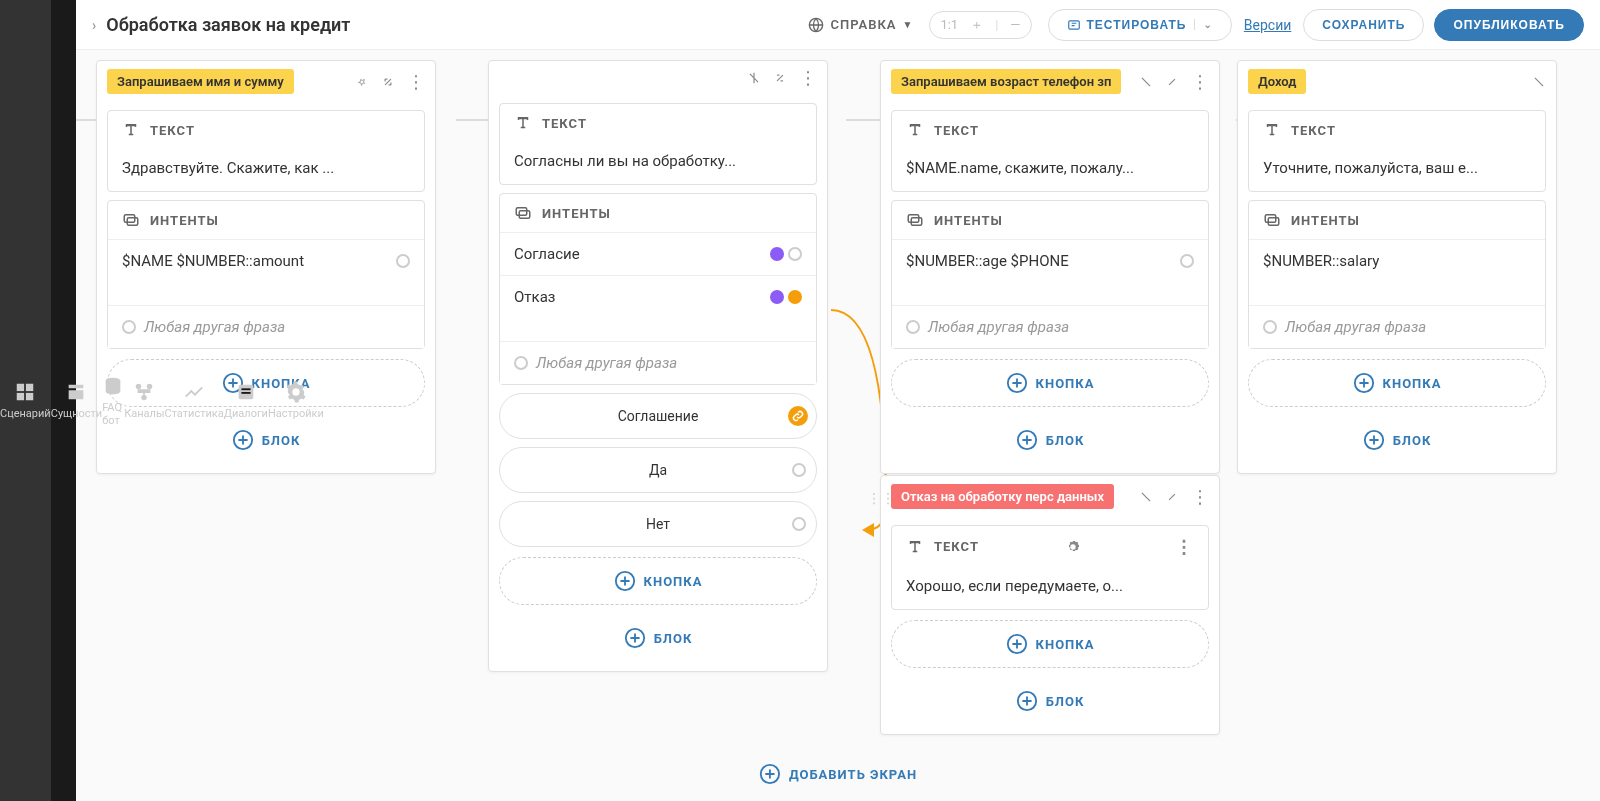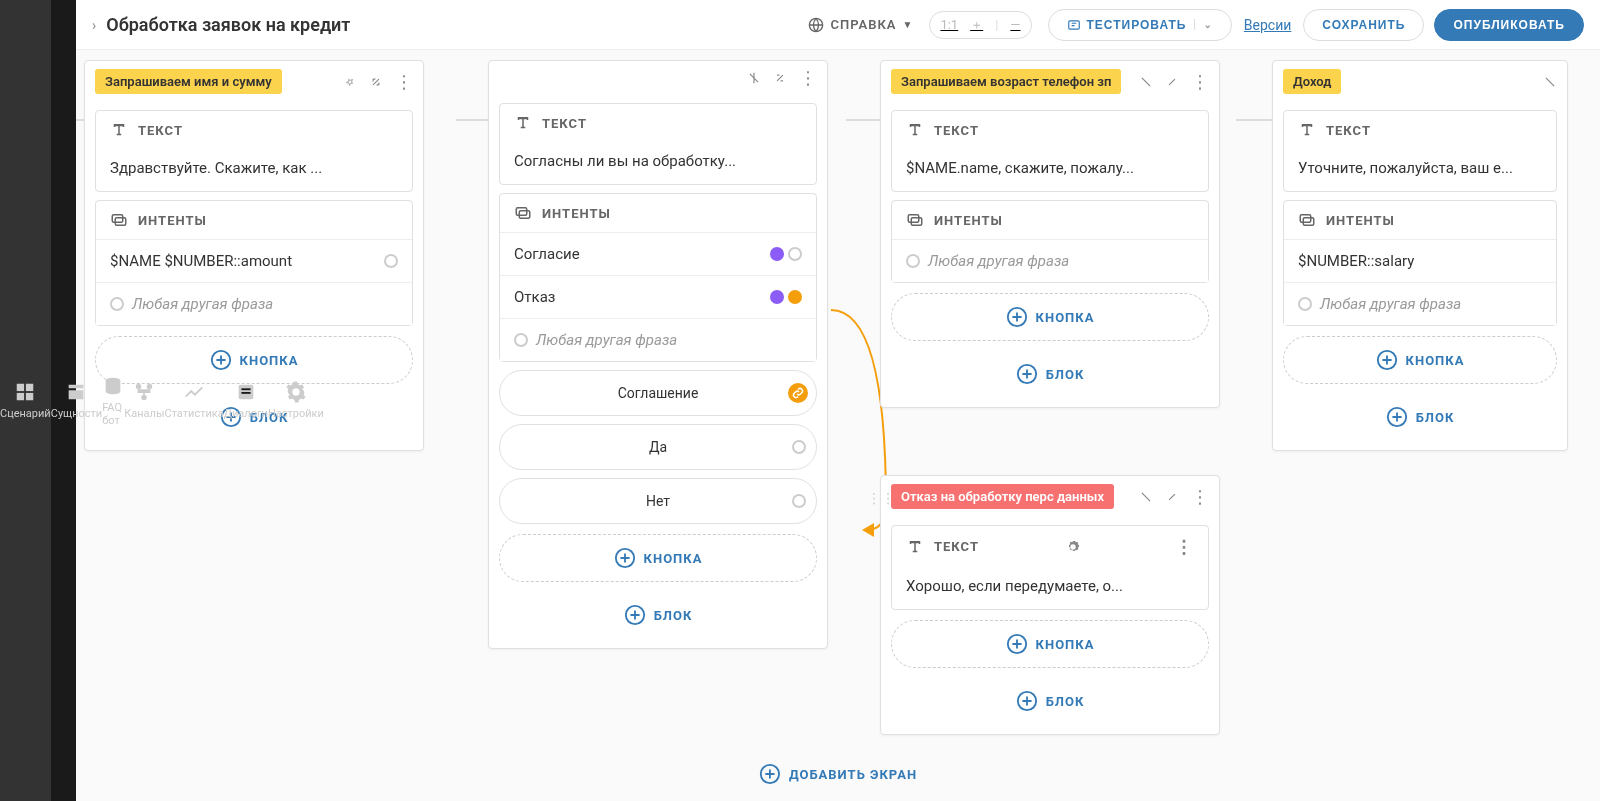--- a/index.html
+++ b/index.html
@@ -14,21 +14,21 @@
 .sidebar-spacer { height: 240px; }
 
 
 .header { position: fixed; left: 76px; top: 0; right: 0; height: 50px; background: #fff; display: flex; align-items: center; padding: 0 16px; border-bottom: 1px solid #eee; z-index: 50; }
 .header-title { display: flex; align-items: center; font-size: 18px; font-weight: 600; color: #333; }
 .chevron-right { color: #999; margin-right: 10px; font-size: 14px; }
 .header-spacer { flex: 1; }
 .header-help { display: flex; align-items: center; color: #666; font-size: 13px; font-weight: 600; letter-spacing: 1px; cursor: pointer; margin-right: 16px; }
 .header-help svg { width: 16px; height: 16px; margin-right: 6px; }
 .header-help .dd { margin-left: 6px; font-size: 10px; }
-.zoom-controls { display: flex; align-items: center; border: 1px solid #ddd; border-radius: 20px; padding: 4px 4px; margin-right: 16px; text-decoration: underline; }
+.zoom-controls { display: flex; align-items: center; border: 1px solid #ddd; border-radius: 20px; padding: 4px 4px; margin-right: 16px; }
 .zoom-controls span { color: #bbb; font-size: 13px; padding: 0 6px; }
 .zoom-controls .sep { color: #ddd; }
 .btn { border-radius: 20px; padding: 8px 18px; font-size: 12px; font-weight: 700; letter-spacing: 1px; cursor: pointer; border: 1px solid #ddd; background: #fff; }
 .btn-test { color: #337ab7; display: flex; align-items: center; margin-right: 12px; }
 .btn-test svg { width: 14px; height: 14px; margin-right: 6px; }
 .btn-test .dd { margin-left: 8px; padding-left: 8px; border-left: 1px solid #ddd; color: #999; font-size: 10px; }
 .link-versions { color: #337ab7; text-decoration: underline; font-size: 14px; margin-right: 12px; cursor: pointer; }
 .btn-save { color: #337ab7; margin-right: 10px; }
 .btn-publish { background: #337ab7; color: #fff; border-color: #337ab7; }
 
@@ -45,21 +45,21 @@
 .card-header-icons .dots { font-size: 18px; cursor: pointer; line-height: 1; }
 
 .block { border: 1px solid #e0e0e0; border-radius: 4px; margin: 8px 10px; }
 .block-head { display: flex; align-items: center; padding: 10px 14px; color: #666; font-size: 13px; font-weight: 700; letter-spacing: 1px; }
 .block-head svg { width: 18px; height: 18px; margin-right: 10px; }
 .block-head .dots { margin-left: auto; font-size: 18px; color: #888; cursor: pointer; }
 .block-head .gear { width: 16px; height: 16px; margin-left: auto; margin-right: 8px; cursor: pointer; }
 .block-content { padding: 10px 14px 14px; font-size: 15px; color: #333; white-space: nowrap; overflow: hidden; text-overflow: ellipsis; }
 
 .intent-row { display: flex; align-items: center; padding: 12px 14px; border-top: 1px solid #eee; font-size: 15px; color: #333; position: relative; }
-.intent-row.other { font-style: italic; color: #999; background: #fff; }
+.intent-row.other { font-style: italic; color: #999; background: #fff; margin-top: 23px; }
 .intent-dots { display: flex; gap: 4px; margin-left: auto; }
 .dot { width: 14px; height: 14px; border-radius: 50%; border: 2px solid #ccc; background: #fff; }
 .dot.left { margin-right: 8px; }
 .dot.purple { background: #8b5cf6; border-color: #8b5cf6; }
 .dot.orange { background: #f59e0b; border-color: #f59e0b; }
 
 .pill-row { display: flex; align-items: center; justify-content: center; margin: 8px 10px; padding: 14px; border: 1px solid #e0e0e0; border-radius: 24px; font-size: 14px; color: #333; position: relative; }
 .pill-row .pill-dot { position: absolute; right: 10px; width: 14px; height: 14px; border-radius: 50%; border: 2px solid #ccc; background:#fff; }
 .pill-row .pill-link { position: absolute; right: 8px; width: 20px; height: 20px; border-radius: 50%; background: #f59e0b; display: flex; align-items: center; justify-content: center; }
 .pill-row .pill-link svg { width: 12px; height: 12px; color: #fff; }
@@ -187,21 +187,21 @@
   <svg class="arrow-path" style="left:1160px;top:40px;width:50px;height:100px" viewBox="0 0 50 100">
       <path d="M0 30 Q25 30 45 30" stroke="#ddd" stroke-width="2" fill="none"></path>
       <path d="M40 25 L48 30 L40 35" fill="#ddd"></path>
     </svg>
 
   <svg class="arrow-path" style="left:750px;top:255px;width:80px;height:240px" viewBox="0 0 80 240">
       <path d="M5 5 Q60 5 60 200 Q60 225 40 225" stroke="#f59e0b" stroke-width="2" fill="none"></path>
       <path d="M48 218 L36 225 L48 232" fill="#f59e0b"></path>
     </svg>
 
-  <div class="card" style="left:8px;top:10px">
+  <div class="card" style="left:20px;top:10px">
     <div class="card-header">
       <span class="card-title">Запрашиваем имя и сумму</span>
       <div class="card-header-icons">
         <svg viewBox="0 0 24 24" fill="none" stroke="#888" stroke-width="2">
             <path d="M12 2l3 7h5l-4 4 2 7-6-4-6 4 2-7-4-4h5z" transform="rotate(45 12 12) scale(0.6) translate(8 8)"></path>
           </svg>
         <svg viewBox="0 0 24 24" fill="none" stroke="#888" stroke-width="2">
             <path d="M7 17L17 7M7 7h4M17 17h-4M7 7v4M17 17v-4"></path>
           </svg>
         <span class="dots">⋮</span>
@@ -354,20 +354,26 @@
       <div class="block-content">$NAME.name, скажите, пожалу...</div>
     </div>
     <div class="block">
       <div class="block-head">
           <svg viewBox="0 0 24 24" fill="none" stroke="#666" stroke-width="2">
             <rect x="3" y="5" width="14" height="10" rx="2"></rect>
             <rect x="7" y="9" width="14" height="10" rx="2"></rect>
           </svg>
           <span>ИНТЕНТЫ</span>
         </div>
+      <div class="intent-row">
+          <span>$NUMBER::age $PHONE</span>
+          <div class="intent-dots">
+            <span class="dot"></span>
+          </div>
+        </div>
       <div class="intent-row other">
           <span class="dot left"></span>
           <span>Любая другая фраза</span>
         </div>
     </div>
     <div class="add-row dashed">
         <svg viewBox="0 0 24 24" fill="none" stroke="#337ab7" stroke-width="2">
           <circle cx="12" cy="12" r="10"></circle>
           <path d="M12 7v10M7 12h10"></path>
         </svg>
@@ -375,21 +381,21 @@
       </div>
     <div class="add-row">
         <svg viewBox="0 0 24 24" fill="none" stroke="#337ab7" stroke-width="2">
           <circle cx="12" cy="12" r="10"></circle>
           <path d="M12 7v10M7 12h10"></path>
         </svg>
         <span>БЛОК</span>
       </div>
   </div>
 
-  <div class="card" style="left:1196px;top:10px;width:296px">
+  <div class="card" style="left:1161px;top:10px;width:320px">
     <div class="card-header">
       <span class="card-title">Доход</span>
       <div class="card-header-icons">
         <svg viewBox="0 0 24 24" fill="none" stroke="#888" stroke-width="2">
             <path d="M5 5l14 14"></path>
           </svg>
       </div>
     </div>
     <div class="block">
       <div class="block-head">

